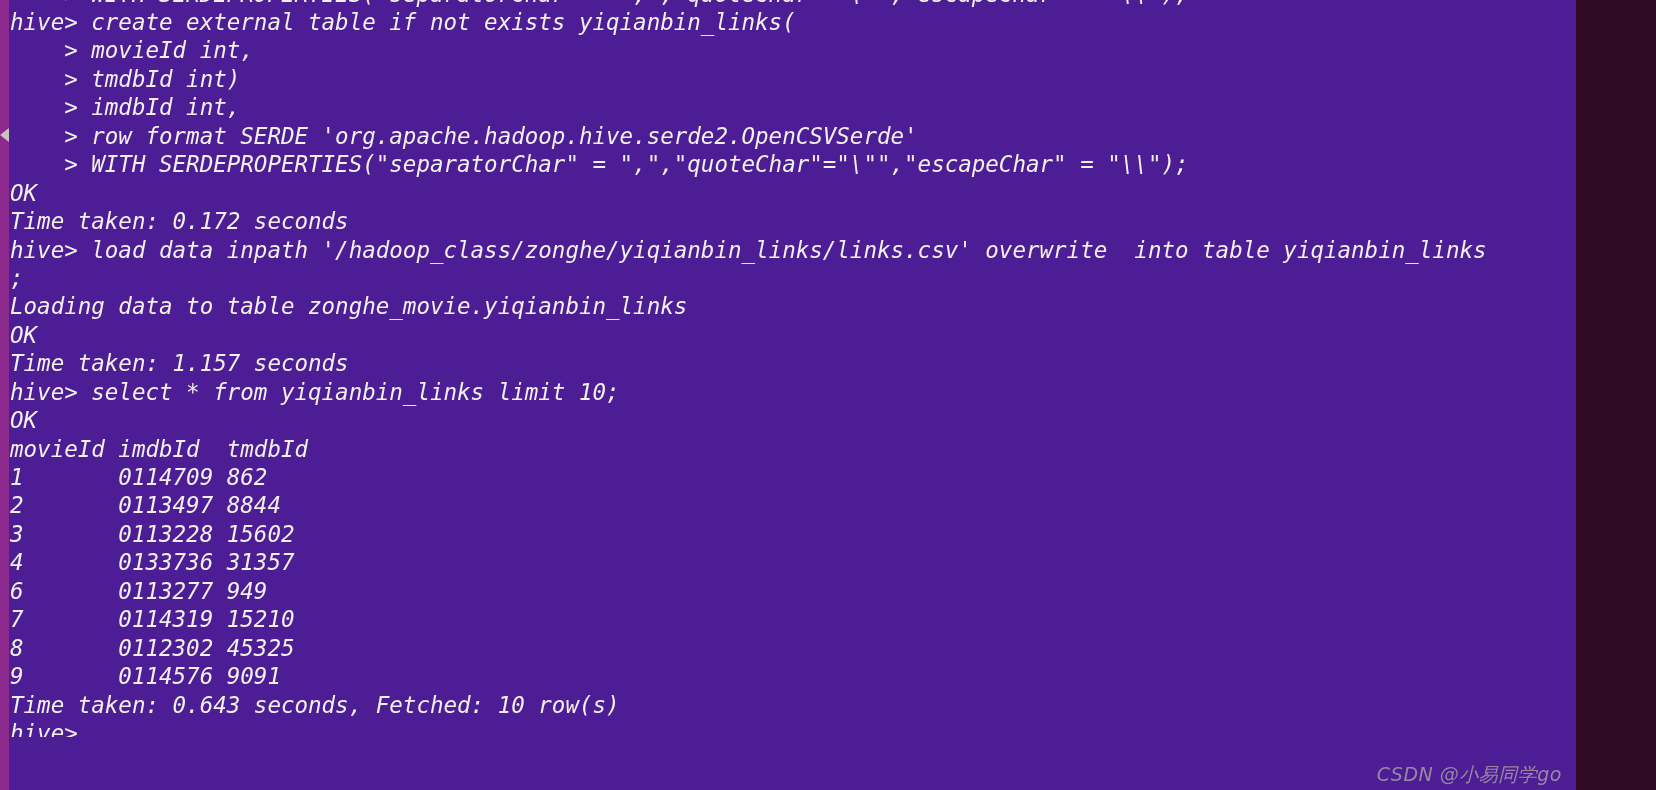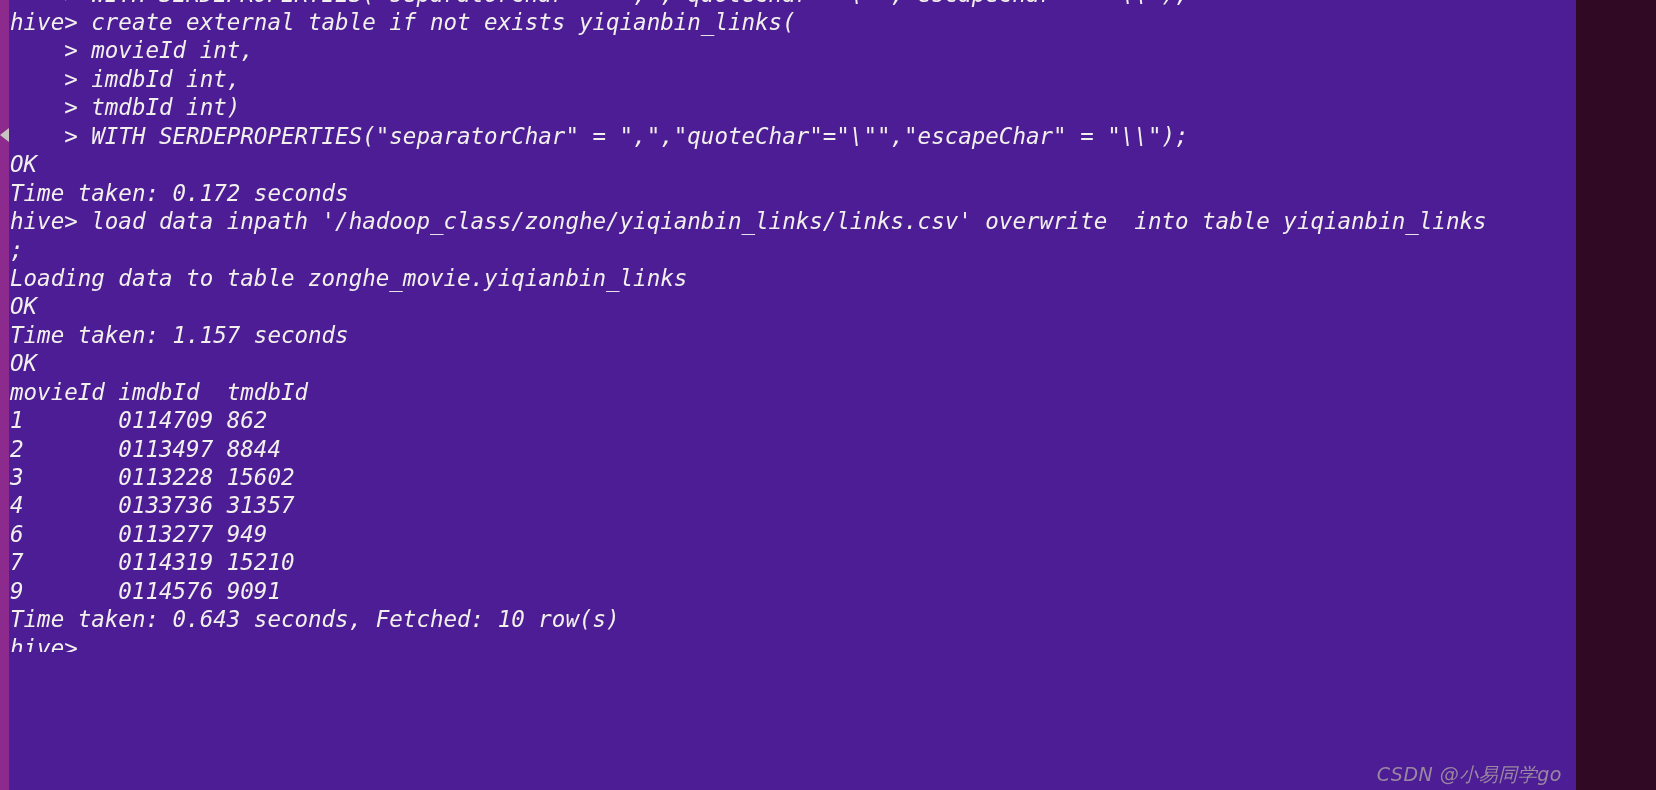--- a/index.html
+++ b/index.html
@@ -95,38 +95,41 @@
   </div>
 
   <div id="screen">
 
     <div id="clip-top">
       <div class="line">    &gt; WITH SERDEPROPERTIES("separatorChar" = ",","quoteChar"="\"","escapeChar" = "\\");</div>
     </div>
 
     <div class="line">hive&gt; create external table if not exists yiqianbin_links(</div>
     <div class="line">    &gt; movieId int,</div>
+    <div class="line">    &gt; tmdbId int)</div>
     <div class="line">    &gt; imdbId int,</div>
-    <div class="line">    &gt; tmdbId int)</div>
+    <div class="line">    &gt; row format SERDE 'org.apache.hadoop.hive.serde2.OpenCSVSerde'</div>
     <div class="line">    &gt; WITH SERDEPROPERTIES("separatorChar" = ",","quoteChar"="\"","escapeChar" = "\\");</div>
     <div class="line">OK</div>
     <div class="line">Time taken: 0.172 seconds</div>
     <div class="line">hive&gt; load data inpath '/hadoop_class/zonghe/yiqianbin_links/links.csv' overwrite  into table yiqianbin_links</div>
     <div class="line">;</div>
     <div class="line">Loading data to table zonghe_movie.yiqianbin_links</div>
     <div class="line">OK</div>
     <div class="line">Time taken: 1.157 seconds</div>
+    <div class="line">hive&gt; select * from yiqianbin_links limit 10;</div>
     <div class="line">OK</div>
     <div class="line">movieId imdbId  tmdbId</div>
     <div class="line">1       0114709 862</div>
     <div class="line">2       0113497 8844</div>
     <div class="line">3       0113228 15602</div>
     <div class="line">4       0133736 31357</div>
     <div class="line">6       0113277 949</div>
     <div class="line">7       0114319 15210</div>
+    <div class="line">8       0112302 45325</div>
     <div class="line">9       0114576 9091</div>
     <div class="line">Time taken: 0.643 seconds, Fetched: 10 row(s)</div>
 
     <div id="clip-bottom">
       <div class="line">hive&gt;</div>
     </div>
 
   </div>
 
   <div id="watermark">CSDN @小易同学go</div>

